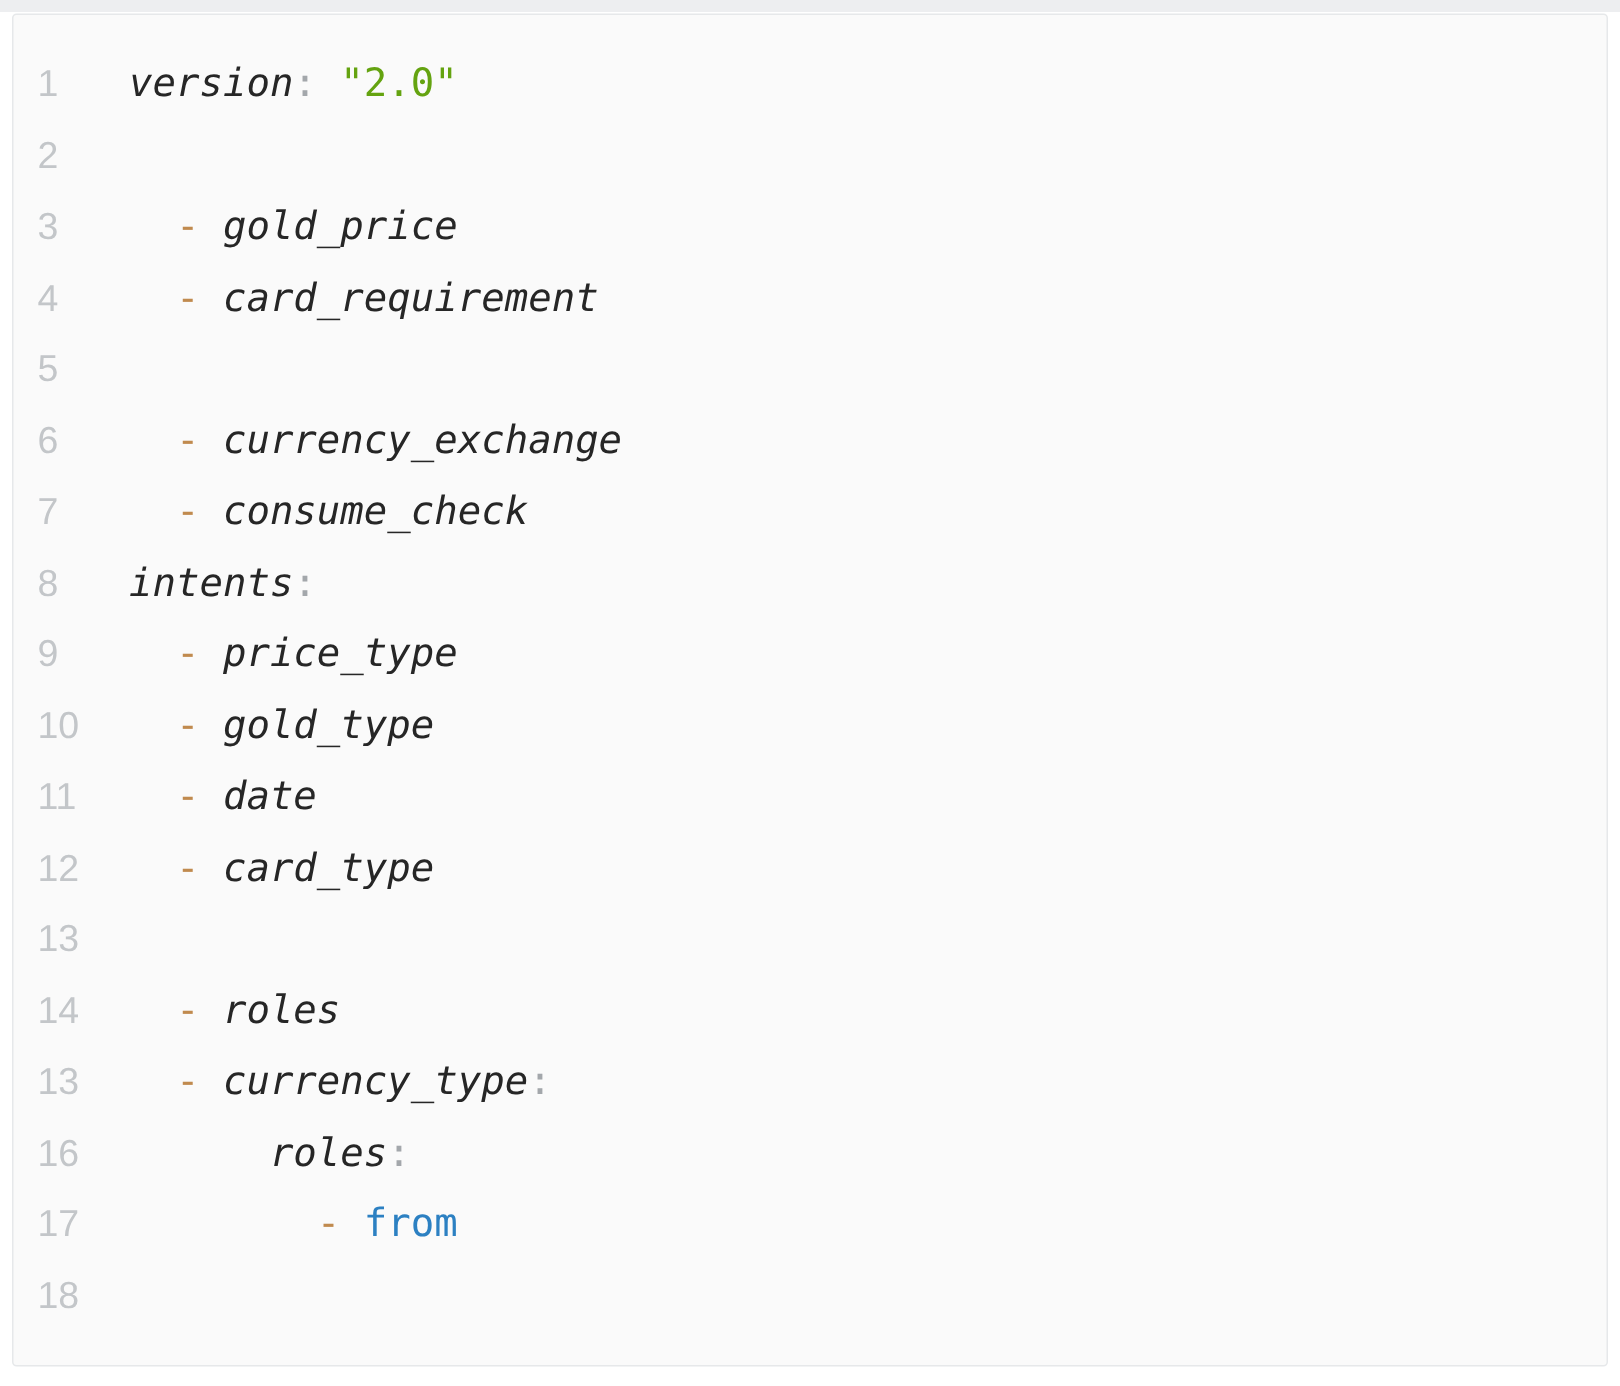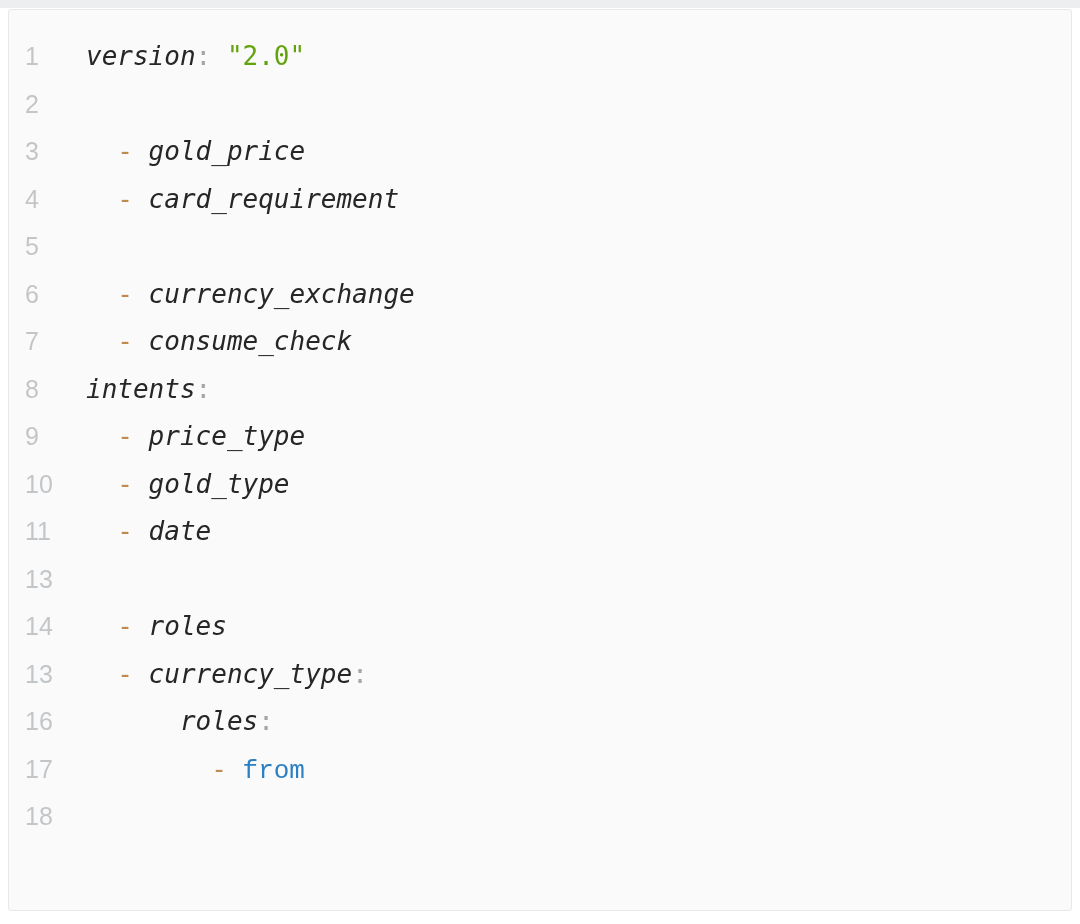--- a/index.html
+++ b/index.html
@@ -53,21 +53,21 @@
   .code-text {
     font-family: "DejaVu Sans Mono", "Liberation Mono", monospace;
     font-size: 26px;
     white-space: pre;
     color: var(--text);
   }
   .tok-text    { color: var(--text); font-style: italic; }
   .tok-punct   { color: var(--punct); }
   .tok-dash    { color: var(--dash); }
   .tok-string  { color: var(--string); }
-  .tok-keyword { color: var(--keyword); font-family: Liberation Mono, monospace; }
+  .tok-keyword { color: var(--keyword); }
 </style>
 </head>
 <body>
 
 <div class="top-strip"></div>
 
 <div class="code-block">
   <div id="code-lines">
       <div class="code-row">
         <span class="ln">1</span>
@@ -105,20 +105,24 @@
       </div>
       <div class="code-row">
         <span class="ln">10</span>
         <span class="code-text"><span class="tok-text">  </span><span class="tok-dash">-</span><span class="tok-text"> gold_type</span></span>
       </div>
       <div class="code-row">
         <span class="ln">11</span>
         <span class="code-text"><span class="tok-text">  </span><span class="tok-dash">-</span><span class="tok-text"> date</span></span>
       </div>
       <div class="code-row">
+        <span class="ln">12</span>
+        <span class="code-text"><span class="tok-text">  </span><span class="tok-dash">-</span><span class="tok-text"> card_type</span></span>
+      </div>
+      <div class="code-row">
         <span class="ln">13</span>
       </div>
       <div class="code-row">
         <span class="ln">14</span>
         <span class="code-text"><span class="tok-text">  </span><span class="tok-dash">-</span><span class="tok-text"> roles</span></span>
       </div>
       <div class="code-row">
         <span class="ln">13</span>
         <span class="code-text"><span class="tok-text">  </span><span class="tok-dash">-</span><span class="tok-text"> currency_type</span><span class="tok-punct">:</span></span>
       </div>

